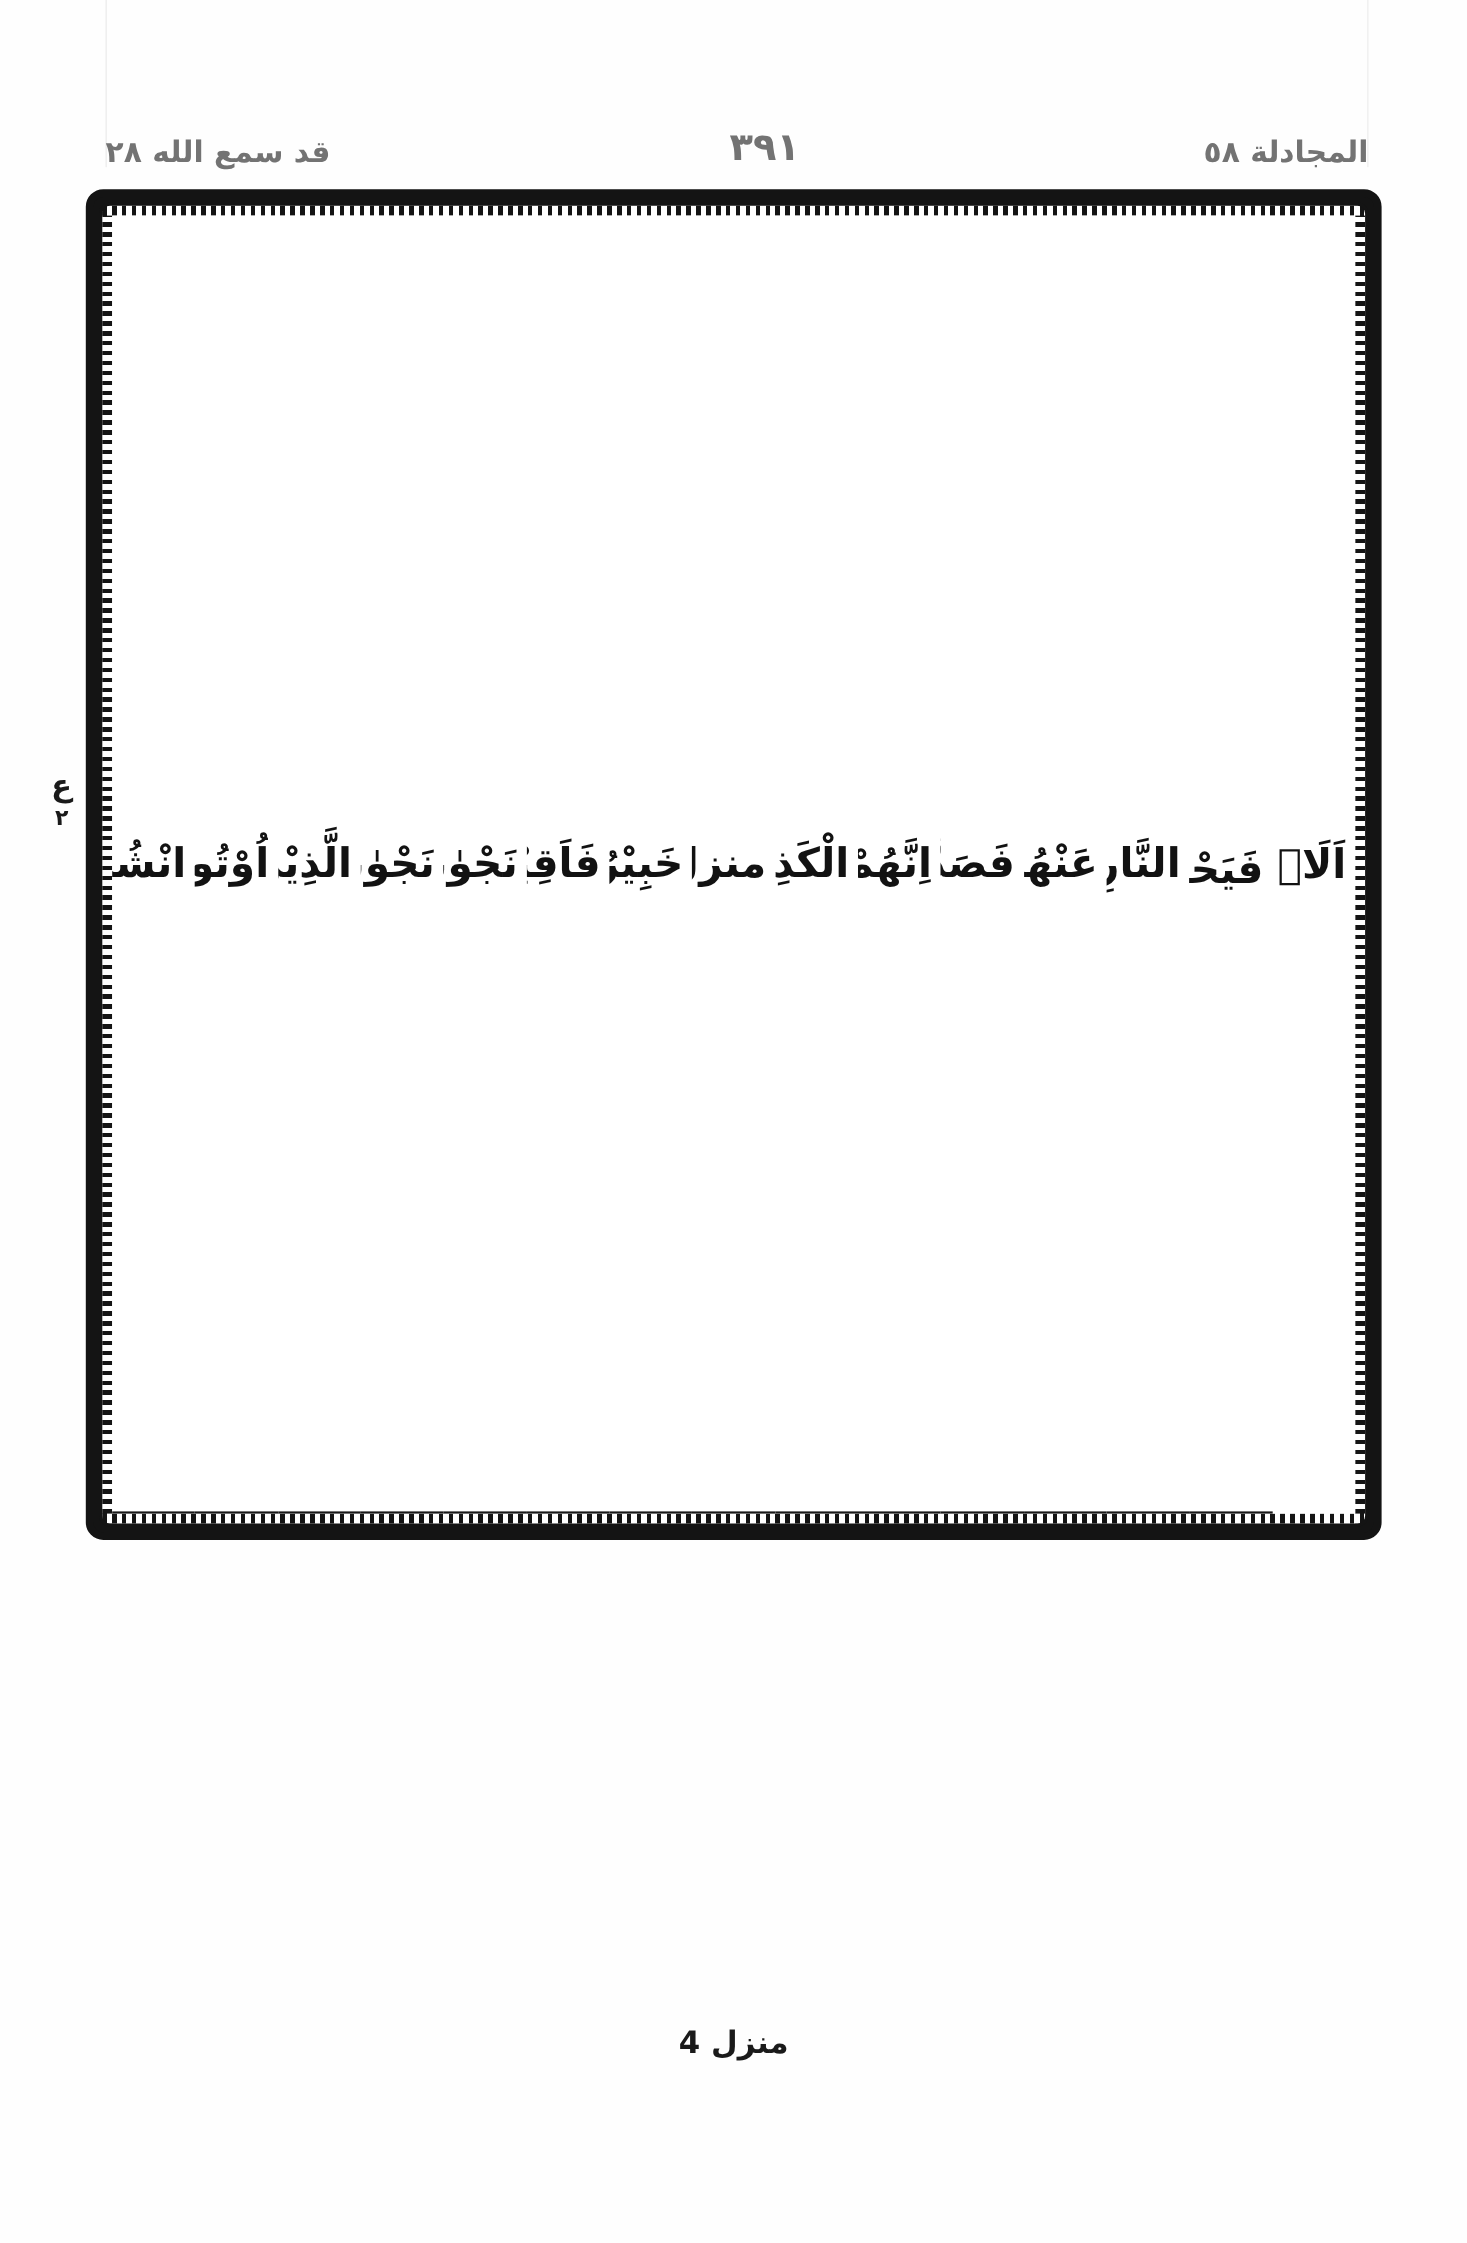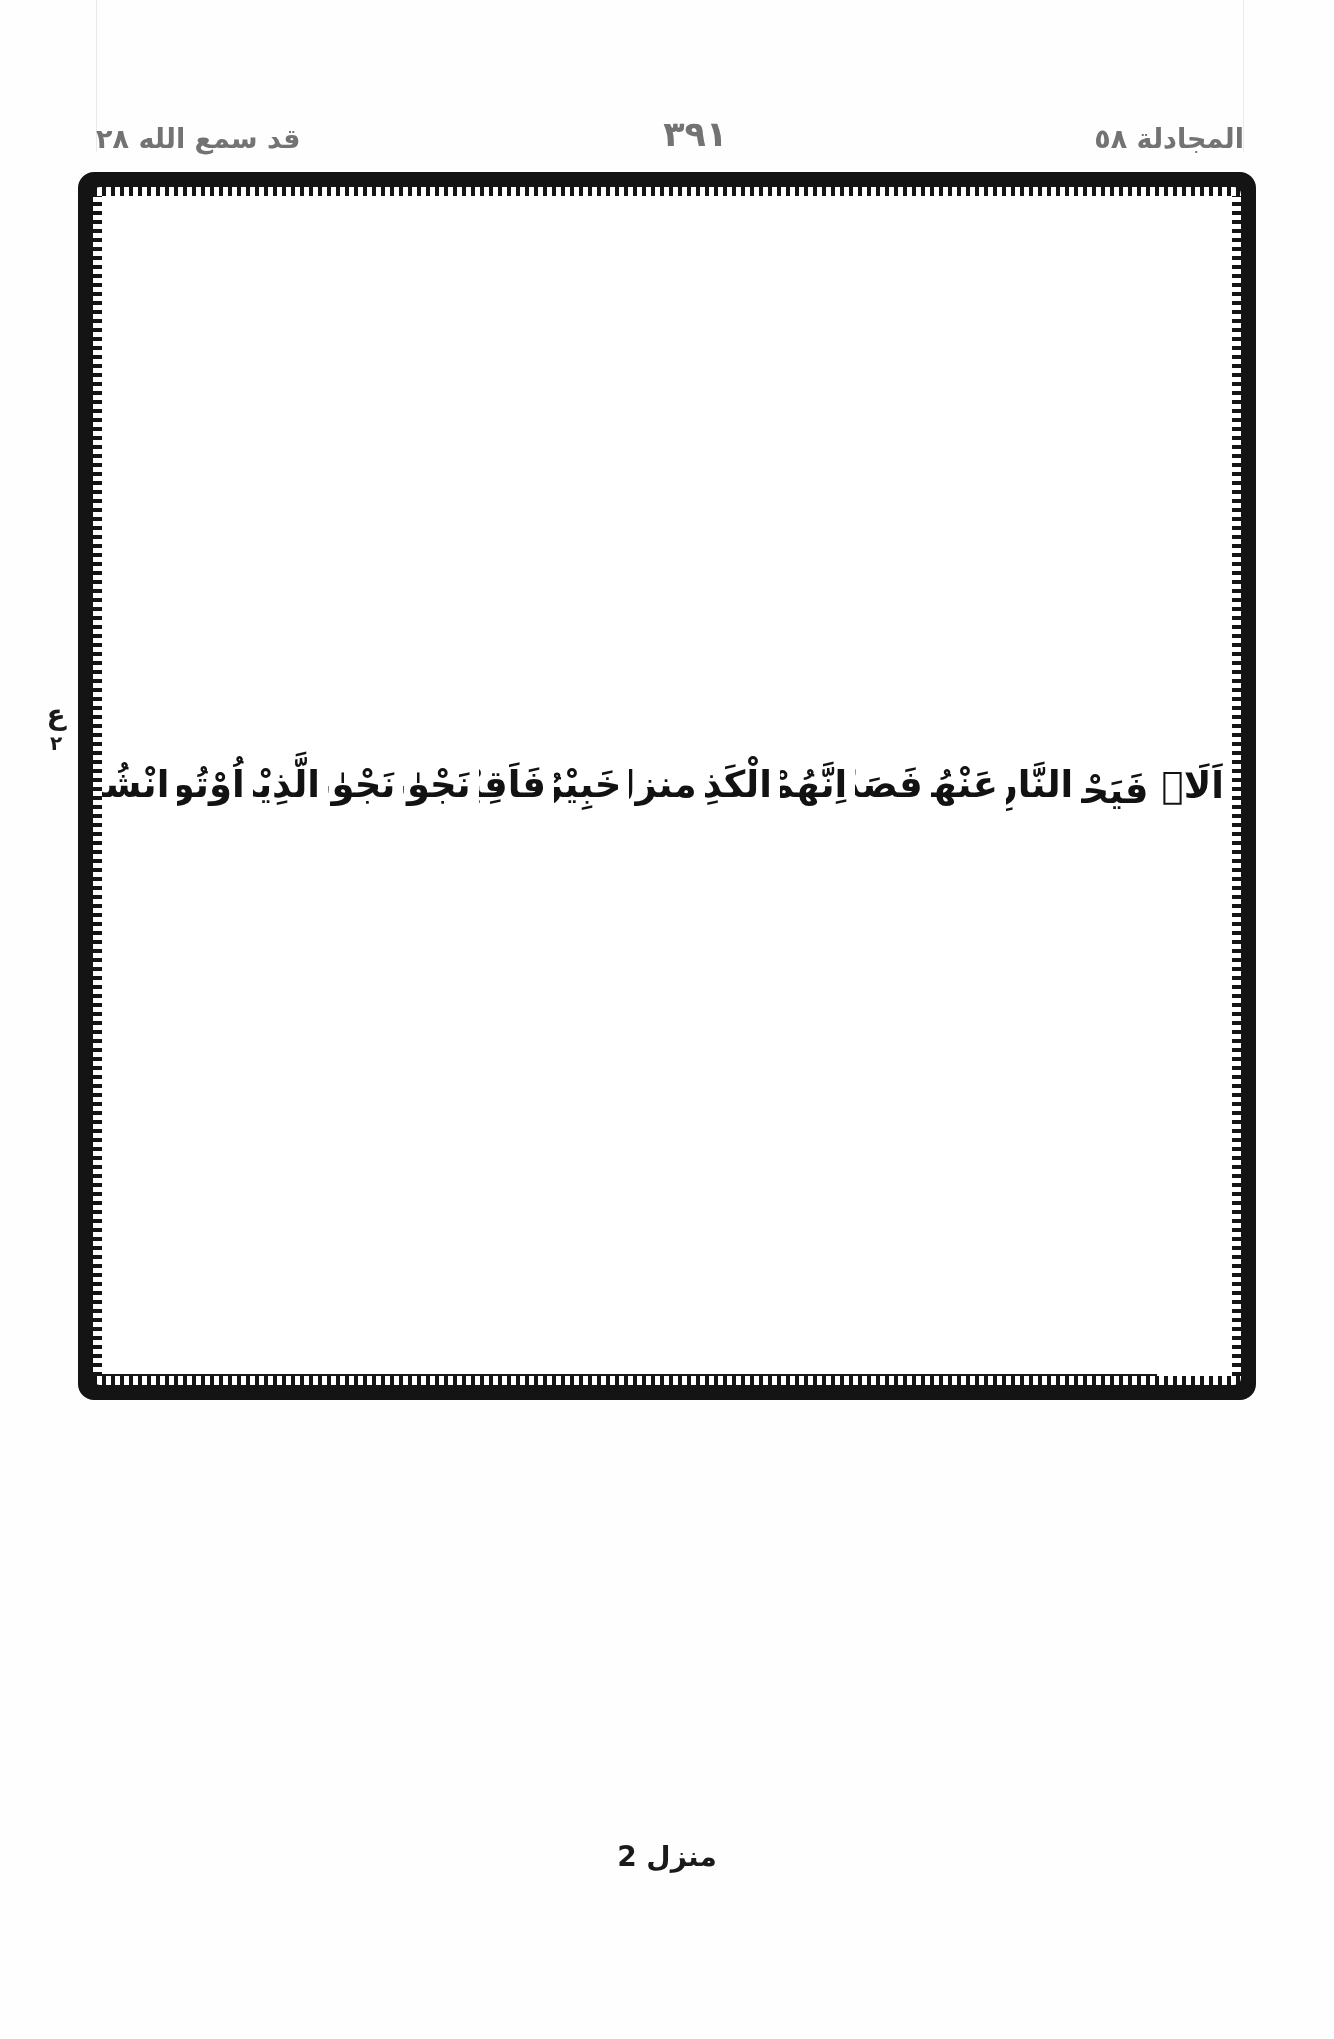--- a/index.html
+++ b/index.html
@@ -255,16 +255,16 @@
             <div class="ayah-text" style="font-size: 37px; margin-top: 12px;">فَيَحْلِفُوْنَ لَهٗ كَمَا يَحْلِفُوْنَ لَكُمْ وَيَحْسَبُوْنَ اَنَّهُمْ عَلٰى شَيْءٍ ؕ</div>
           </div>
           <div class="ayah-line">
             <div class="ayah-text" style="font-size: 37px;">اَلَاۤ اِنَّهُمْ هُمُ الْكٰذِبُوْنَ ۝١٨ اِسْتَحْوَذَ عَلَيْهِمُ الشَّيْطٰنُ</div>
           </div>
         </div>
     </div>
   </div>
 
   <div class="page-footer">
-    <span class="manzil">منزل 2</span>
+    <span class="manzil">منزل 4</span>
   </div>
 
 </div>
 
 </body></html>

